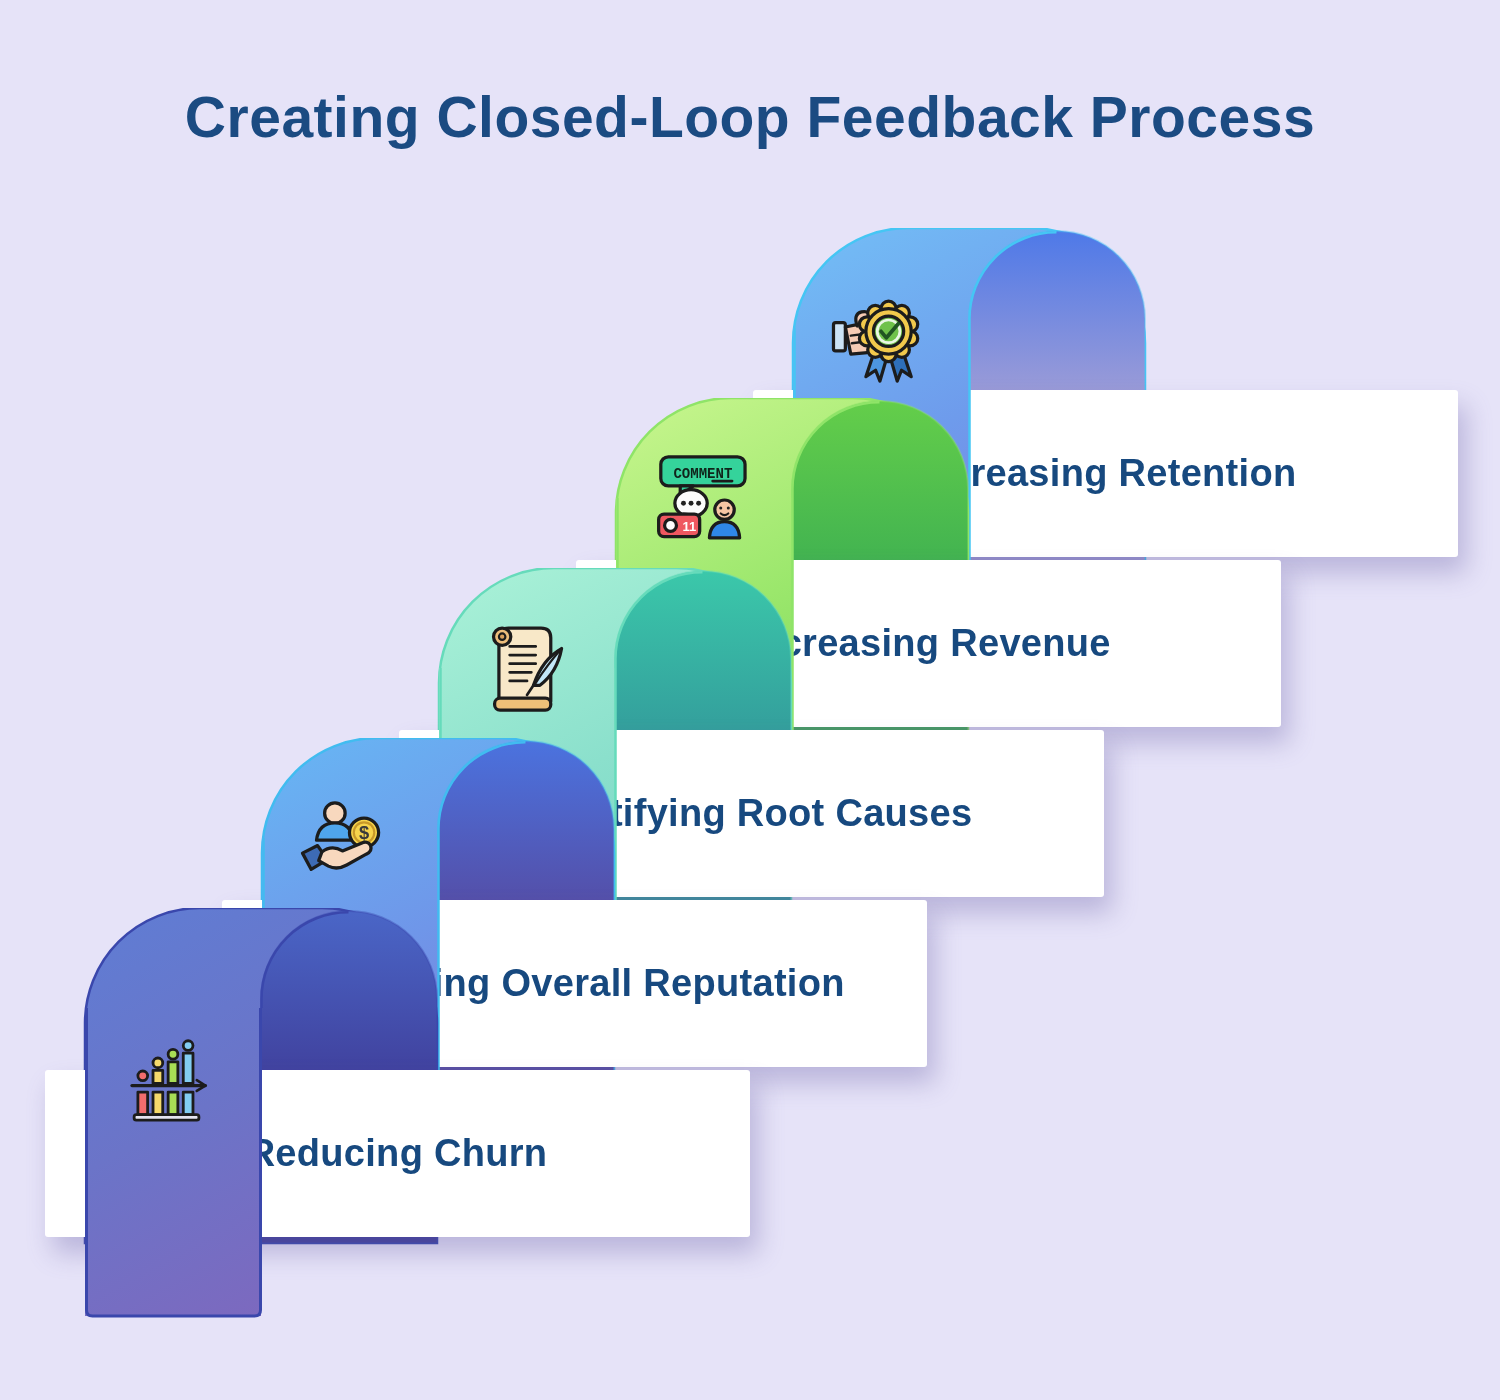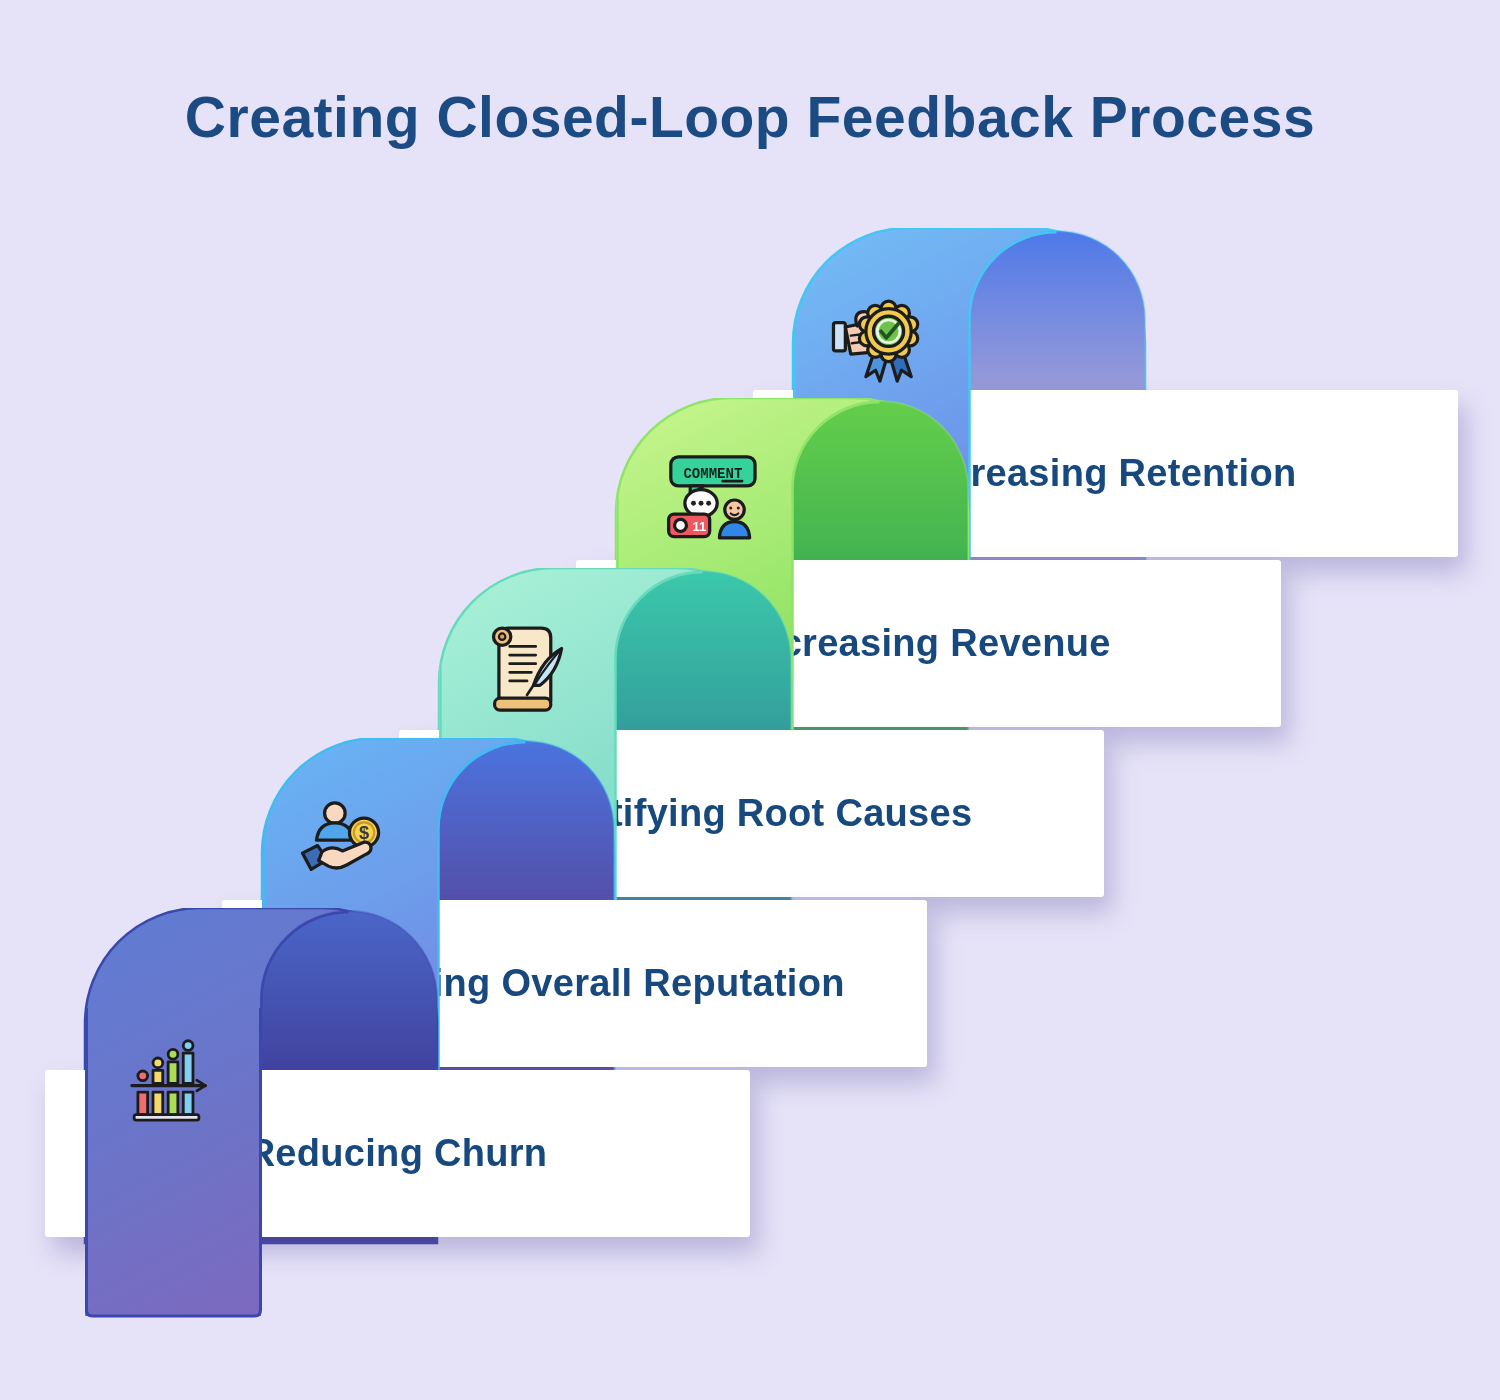--- a/index.html
+++ b/index.html
@@ -112,21 +112,21 @@
       <linearGradient id="gf1" gradientUnits="userSpaceOnUse" x1="40" y1="0" x2="260" y2="435">
         <stop offset="0" stop-color="#C9F68F"></stop>
               <stop offset=".5" stop-color="#9BE76C"></stop>
               <stop offset="1" stop-color="#6ED156"></stop>
       </linearGradient>
     </defs>
     <rect x="40" y="100" width="176" height="335" fill="url(#gf1)"></rect>
     <path d="M41.5,435 V100" fill="none" stroke="#8FE468" stroke-width="2.5"></path>
              <path d="M216.5,435 V91 A86.5,86.5 0 0 1 303.5,4.3" fill="none" stroke="#8FE468" stroke-width="2.5"></path>
         </svg>
-        <div class="icon-wrap" style="left: 84px; top: 48px; text-decoration: underline;">
+        <div class="icon-wrap" style="left: 74px; top: 48px; text-decoration: underline;">
           <svg viewBox="0 0 100 100">
             <g stroke="#1c1c1c" stroke-width="3" stroke-linejoin="round" stroke-linecap="round">
     <rect x="10" y="10" width="78" height="27" rx="7" fill="#35D39B"></rect>
     <path d="M28,37 V47 L40,37 Z" fill="#35D39B"></path>
     <path d="M58,32.5 H76" stroke-width="2.5" fill="none"></path>
     <ellipse cx="38" cy="53" rx="15" ry="12.5" fill="#FCFCFC"></ellipse>
     <path d="M31,63 L28,73 L40,64 Z" fill="#FCFCFC"></path>
     <rect x="8" y="63" width="38" height="21" rx="5" fill="#EF5860"></rect>
     <circle cx="19" cy="73.5" r="5.5" fill="#FDFDFD"></circle>
     <circle cx="69" cy="59" r="9" fill="#F6C6A4"></circle>

